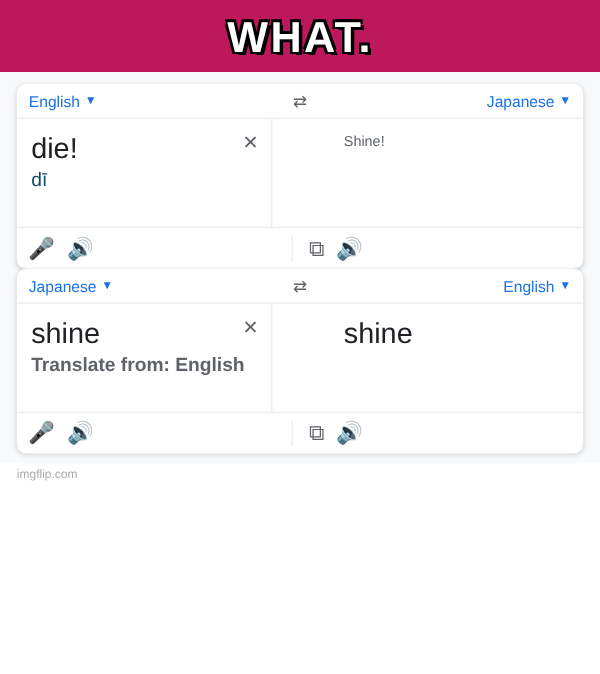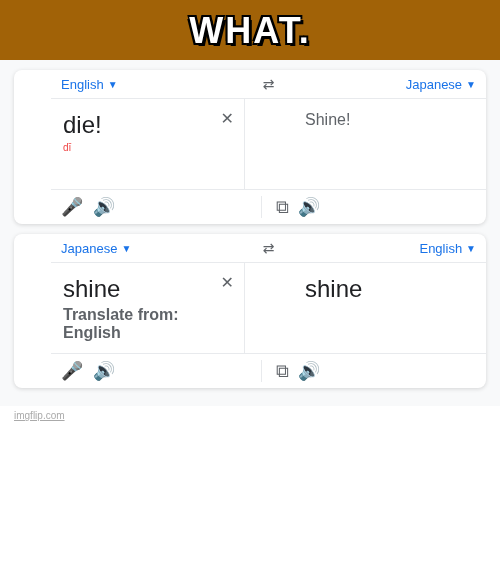--- a/index.html
+++ b/index.html
@@ -6,21 +6,21 @@
     body {
       font-family: Arial, sans-serif;
       background: #fff;
       width: 500px;
       min-height: 562px;
       overflow: hidden;
     }
 
     
     .title-bar {
-      background: #a16207;
+      background: #be185d;
       text-align: center;
       padding: 10px 0 8px;
     }
     .title-text {
       font-family: Impact, Arial Black, sans-serif;
       font-size: 36px;
       font-weight: 900;
       color: #fff;
       text-shadow: 3px 3px 0 #000, -2px -2px 0 #000, 2px -2px 0 #000, -2px 2px 0 #000;
       letter-spacing: 2px;
@@ -30,23 +30,21 @@
     .cards-area {
       background: #f8f9fa;
       padding: 10px 14px 8px;
     }
 
     
     .translator-card {
       background: #fff;
       border-radius: 8px;
       box-shadow: 0 1px 4px rgba(0,0,0,0.15);
-      margin-bottom: 10px;
       overflow: hidden;
-      padding-left: 37px;
     }
 
     
     .lang-bar {
       display: flex;
       align-items: center;
       padding: 6px 10px;
       border-bottom: 1px solid #e8eaed;
     }
     .lang-left, .lang-right {
@@ -92,22 +90,22 @@
     .text-left {
       border-right: 1px solid #e8eaed;
     }
     .input-text {
       font-size: 24px;
       color: #202124;
       font-weight: 400;
       line-height: 1.3;
     }
     .input-subtext {
-      font-size: 10px;
-      color: #ef4444;
+      font-size: 16px;
+      color: #0c4a6e;
       margin-top: 2px;
     }
     .clear-btn {
       position: absolute;
       top: 10px;
       right: 10px;
       font-size: 16px;
       color: #5f6368;
       cursor: pointer;
     }
@@ -115,21 +113,21 @@
       font-size: 26px;
       color: #202124;
       line-height: 1.3;
     }
     .output-text-en {
       font-size: 24px;
       color: #202124;
       line-height: 1.3;
     }
     .output-subtext {
-      font-size: 16px;
+      font-size: 12px;
       color: #5f6368;
       margin-top: 2px;
     }
 
     
     .icon-bar {
       display: flex;
       padding: 6px 10px;
       border-top: 1px solid #e8eaed;
     }
@@ -163,21 +161,20 @@
 
     
     .bottom-bar {
       padding: 4px 14px;
       display: flex;
       align-items: center;
     }
     .imgflip-label {
       font-size: 10px;
       color: #aaa;
-      text-decoration: underline;
     }
   </style>
 </head>
 <body>
 
 <div class="title-bar">
   <span class="title-text">WHAT.</span>
 </div>
 
 <div class="cards-area">

